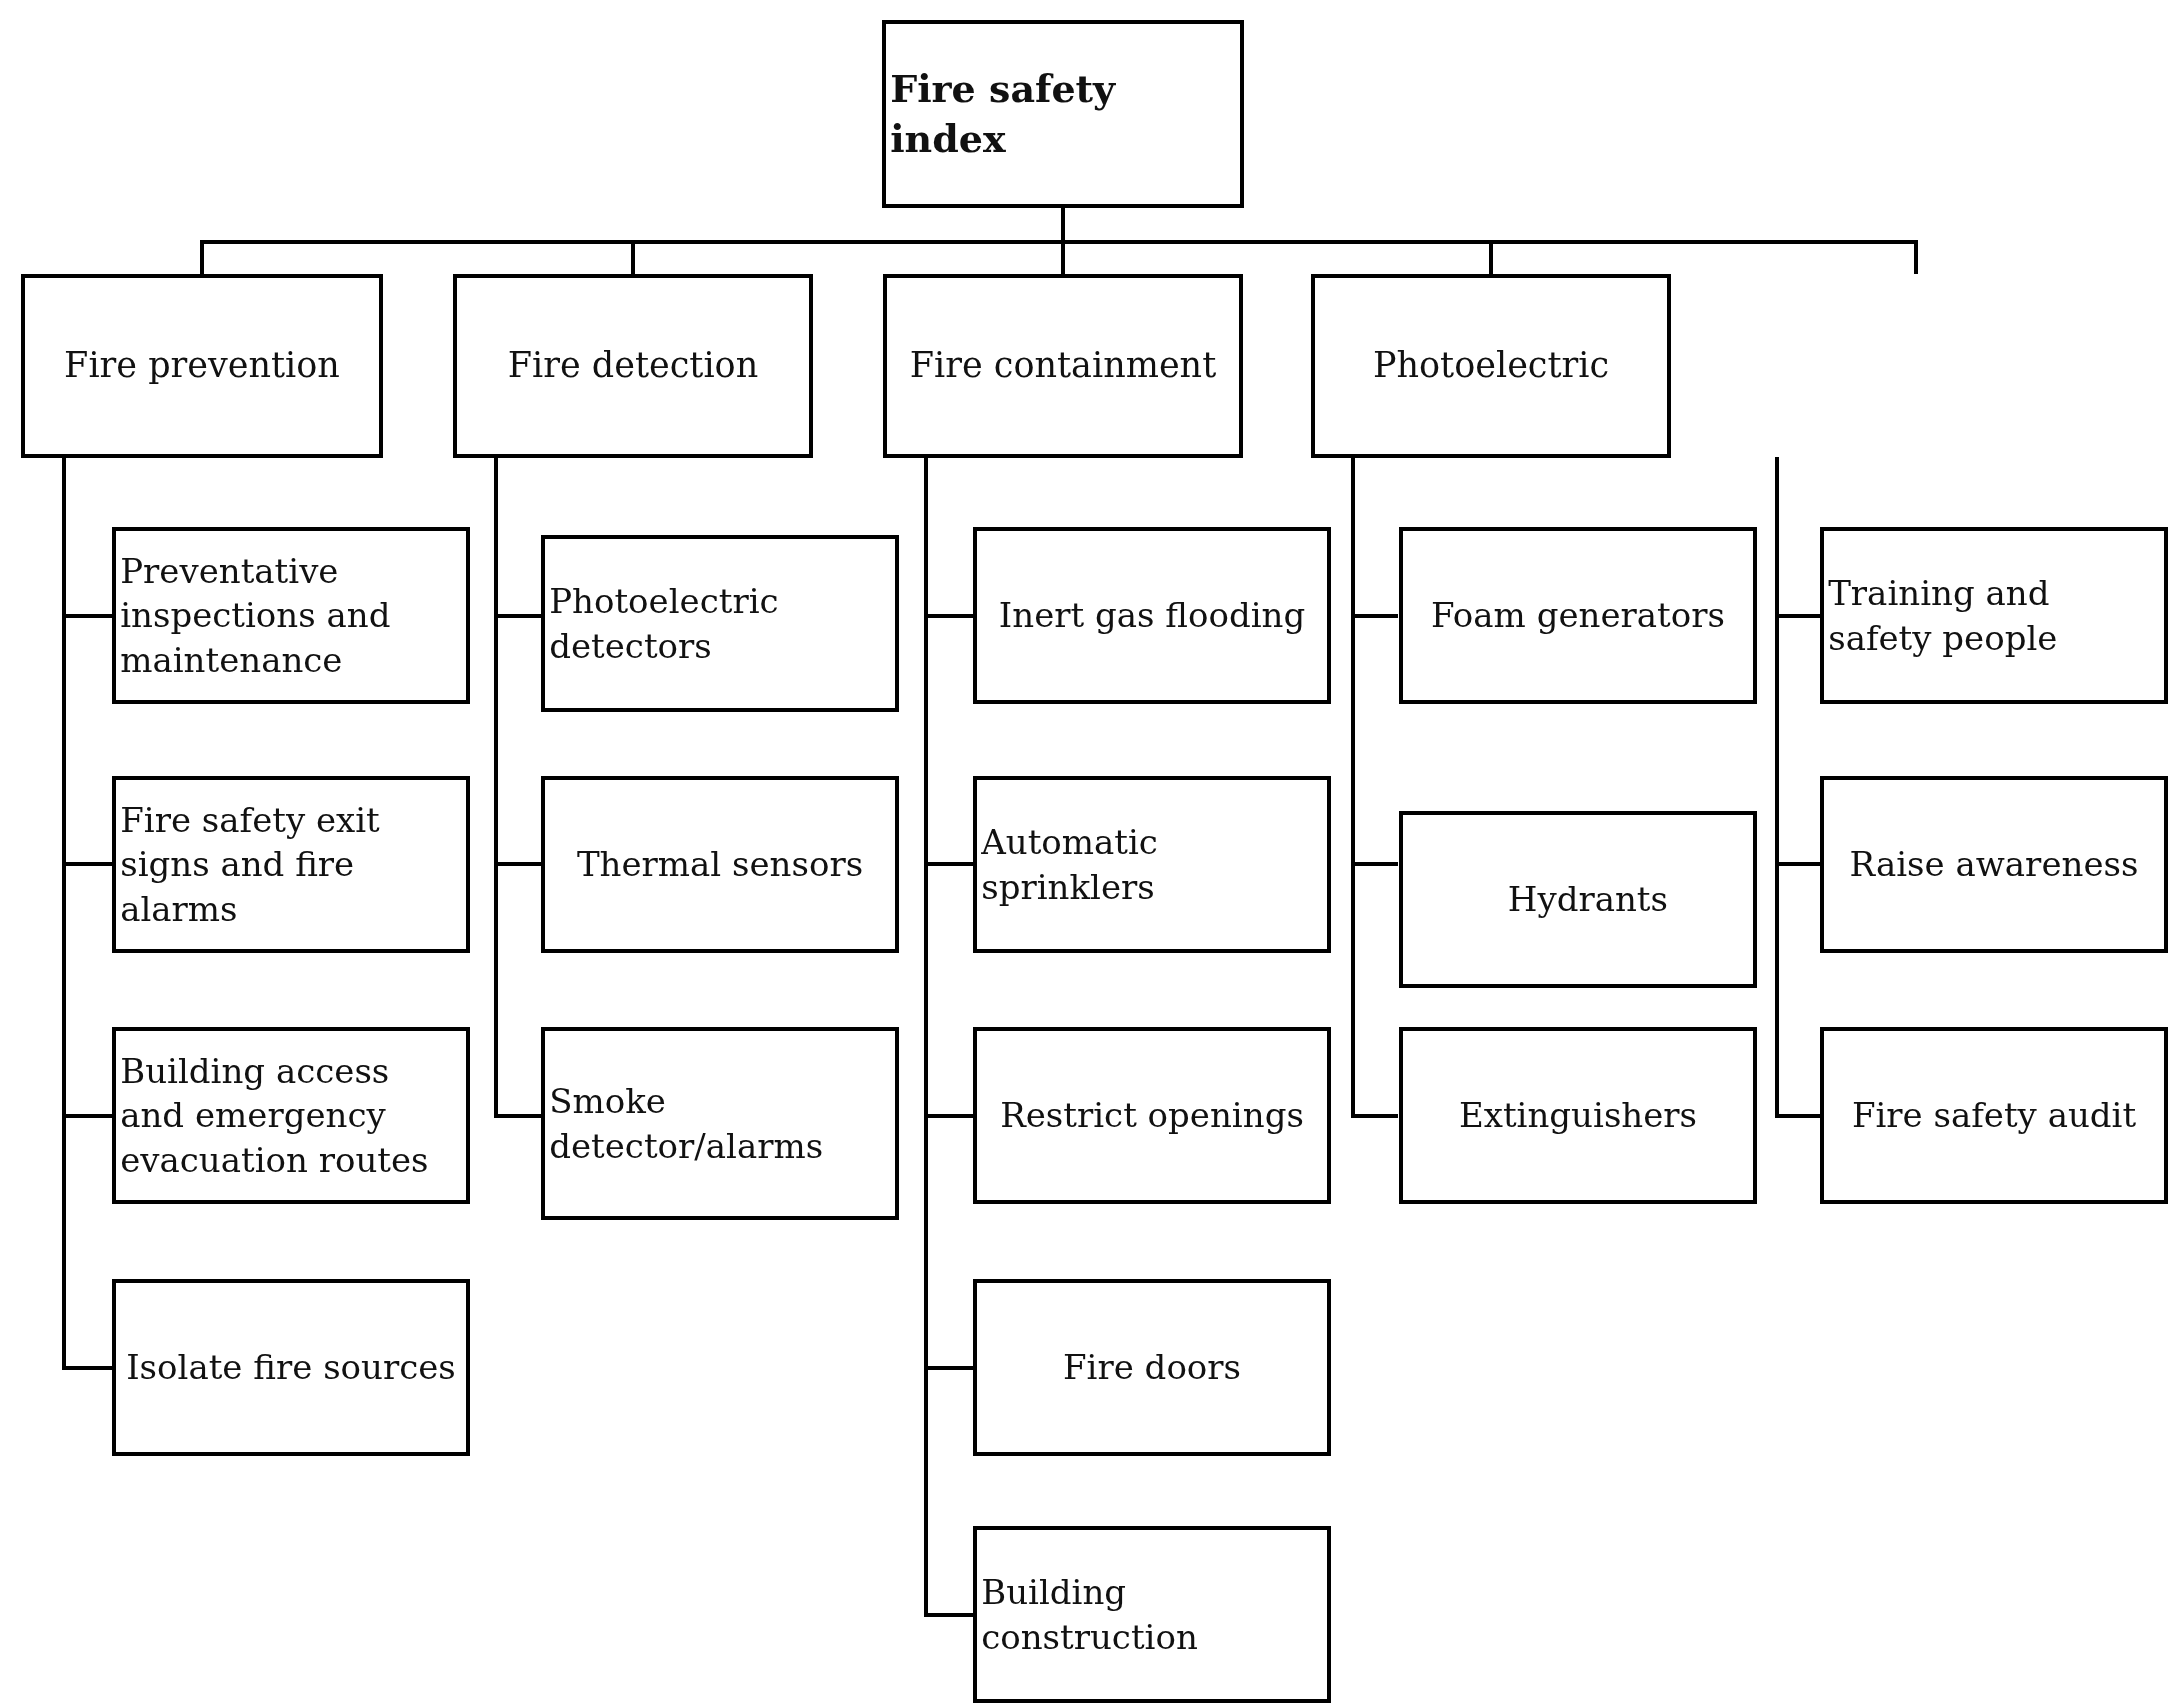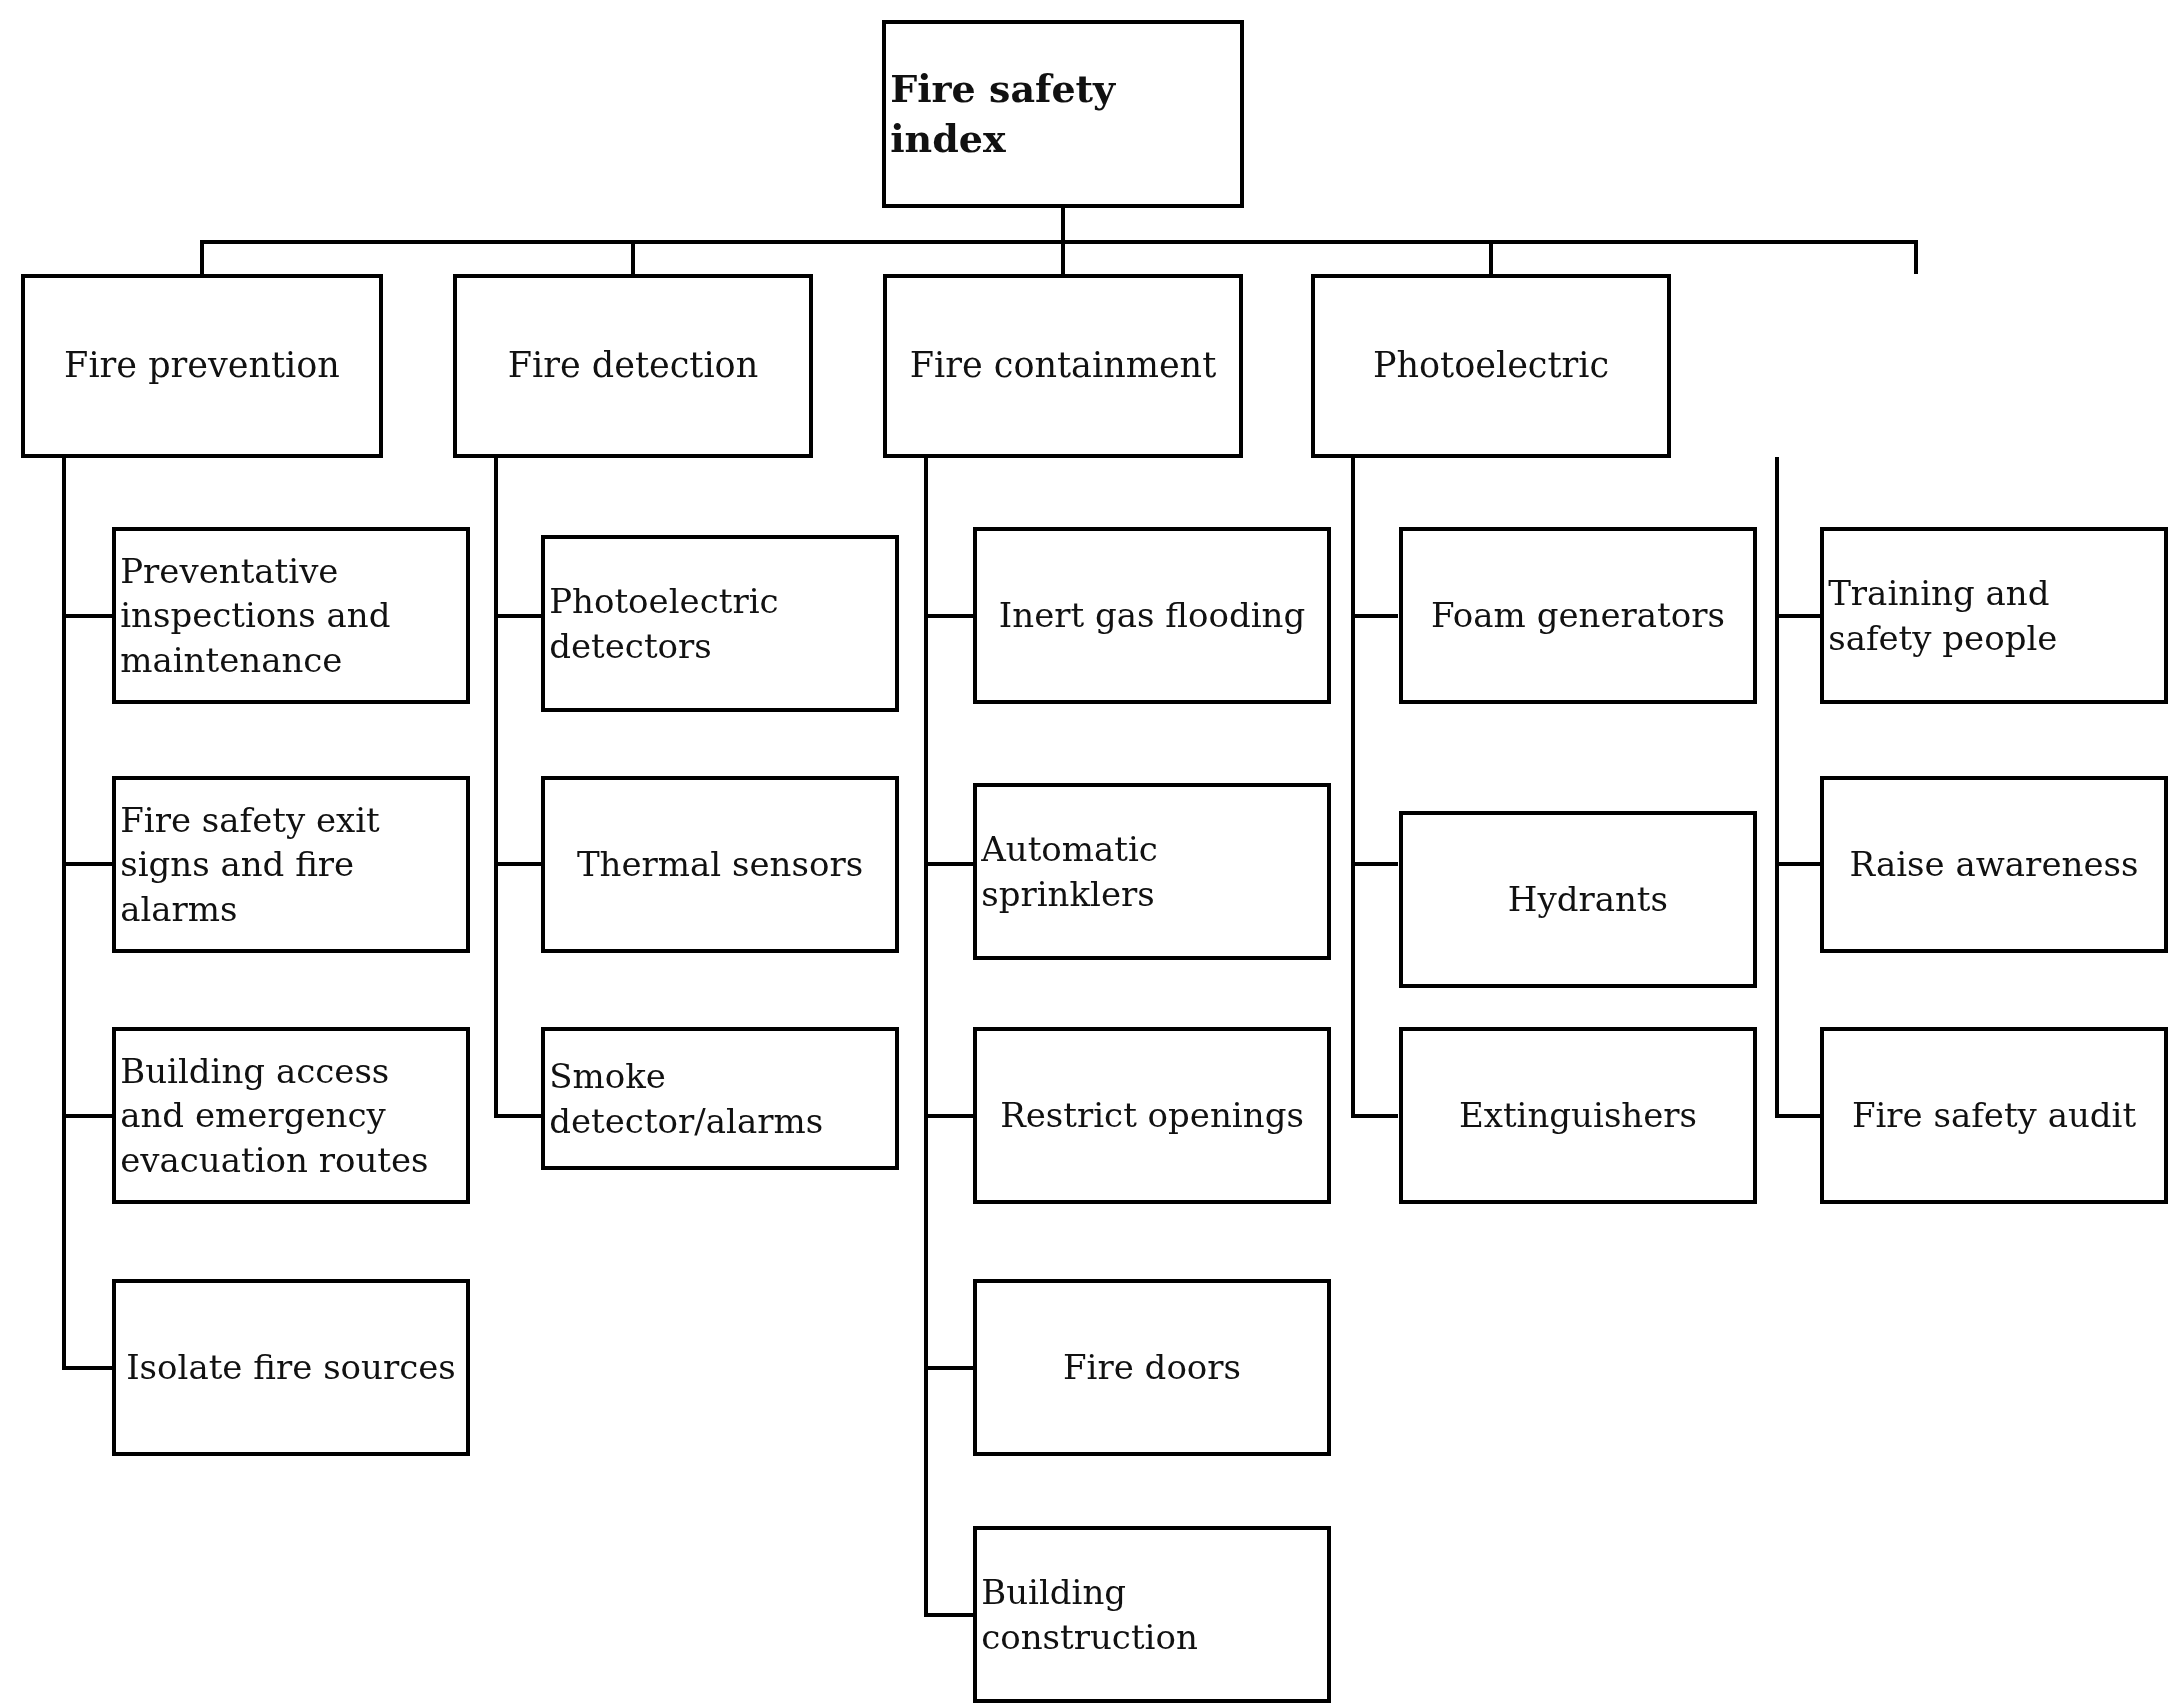--- a/index.html
+++ b/index.html
@@ -85,24 +85,24 @@
   <div class="box cat" style="left:883px;top:274px;width:360px;height:184px;">Fire containment</div>
   <div class="box cat" style="left:1311px;top:274px;width:360px;height:184px;">Photoelectric</div>
 
   <div class="box child" style="left:112px;top:527px;width:358px;height:177px;">Preventative inspections and maintenance</div>
   <div class="box child" style="left:112px;top:776px;width:358px;height:177px;">Fire safety exit signs and fire alarms</div>
   <div class="box child" style="left:112px;top:1027px;width:358px;height:177px;">Building access and emergency evacuation routes</div>
   <div class="box child oneline" style="left:112px;top:1279px;width:358px;height:177px;">Isolate fire sources</div>
 
   <div class="box child" style="left:541px;top:527px;width:358px;height:177px;margin-top:8px;">Photoelectric detectors</div>
   <div class="box child" style="left:541px;top:776px;width:358px;height:177px;">Thermal sensors</div>
-  <div class="box child" style="left:541px;top:1027px;width:358px;height:143px;">Smoke detector/alarms</div>
+  <div class="box child" style="left:541px;top:1027px;width:358px;height:193px;">Smoke detector/alarms</div>
 
   <div class="box child" style="left:973px;top:527px;width:358px;height:177px;">Inert gas flooding</div>
-  <div class="box child" style="left:973px;top:776px;width:358px;height:177px;margin-top:7px;">Automatic sprinklers</div>
+  <div class="box child" style="left:973px;top:776px;width:358px;height:177px;">Automatic sprinklers</div>
   <div class="box child" style="left:973px;top:1027px;width:358px;height:177px;">Restrict openings</div>
   <div class="box child" style="left:973px;top:1279px;width:358px;height:177px;">Fire doors</div>
   <div class="box child" style="left:973px;top:1526px;width:358px;height:177px;">Building construction</div>
 
   <div class="box child" style="left:1399px;top:527px;width:358px;height:177px;">Foam generators</div>
   <div class="box child" style="left:1399px;top:811px;width:358px;height:177px;padding-left:24px;">Hydrants</div>
   <div class="box child" style="left:1399px;top:1027px;width:358px;height:177px;">Extinguishers</div>
 
   <div class="box child" style="left:1820px;top:527px;width:348px;height:177px;">Training and safety people</div>
   <div class="box child" style="left:1820px;top:776px;width:348px;height:177px;">Raise awareness</div>

